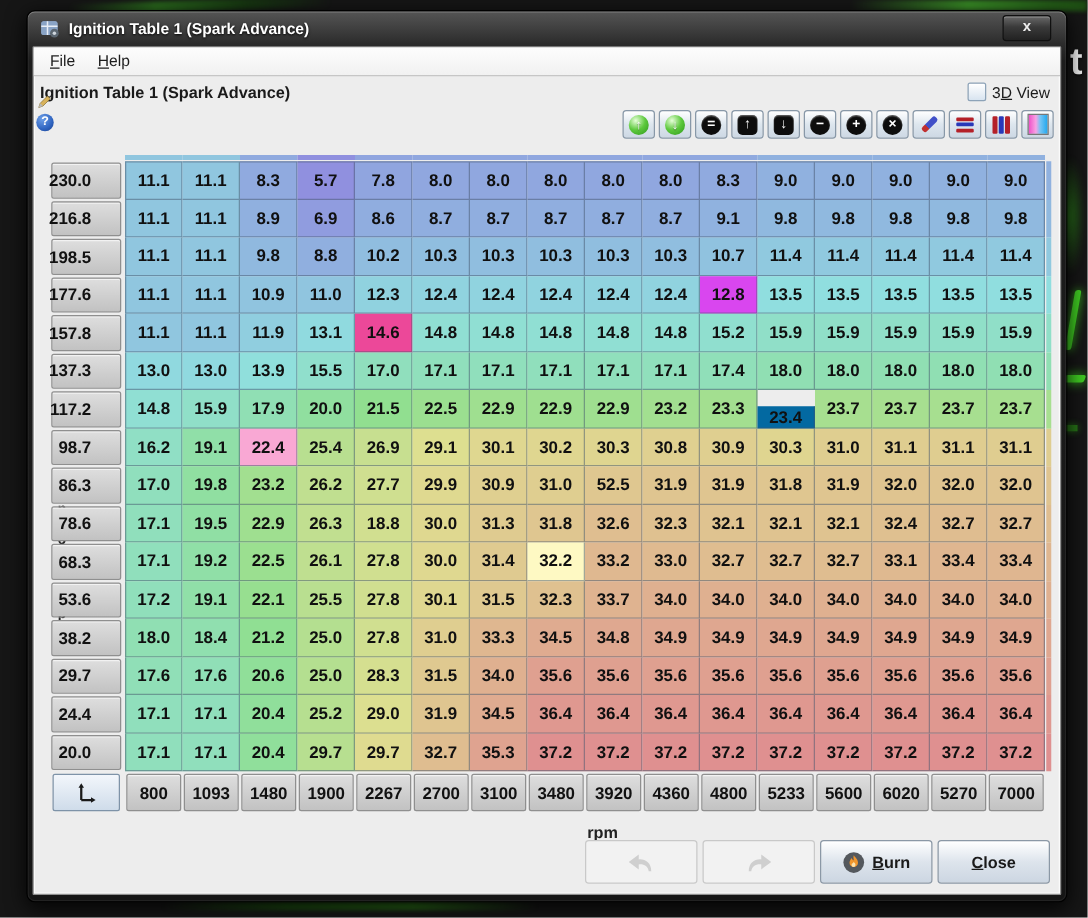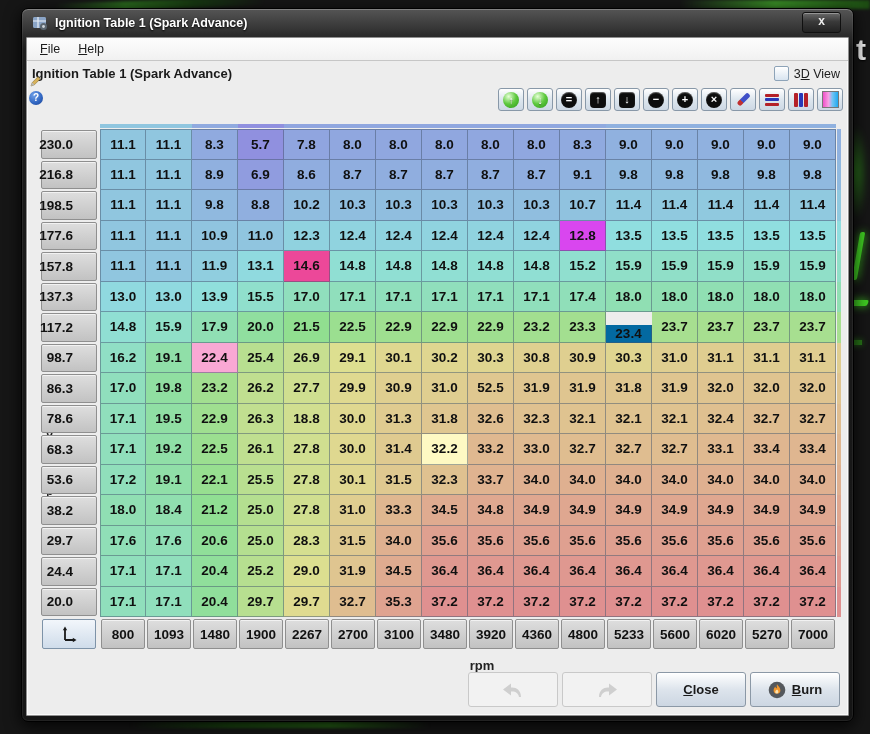--- a/index.html
+++ b/index.html
@@ -582,25 +582,25 @@
         <svg width="26" height="20" viewBox="0 0 26 20">
           <path d="M21 17 C21 10 16 7 11 7.5 L11 3.5 3 9.5 11 15.5 11 11.5 C15 11 18.5 13 19 17 Z" fill="#cfcfcf"></path>
         </svg>
       </div>
       <div class="fbtn dis">
         <svg width="26" height="20" viewBox="0 0 26 20" style="transform:scaleX(-1)">
           <path d="M21 17 C21 10 16 7 11 7.5 L11 3.5 3 9.5 11 15.5 11 11.5 C15 11 18.5 13 19 17 Z" fill="#cfcfcf"></path>
         </svg>
       </div>
       <div class="fbtn">
-        <span><span class="ul">C</span>lose</span>
-      </div>
-      <div class="fbtn">
         <svg width="18" height="18" viewBox="0 0 18 18">
           <circle cx="9" cy="9" r="8.3" fill="#54585d"></circle>
           <path d="M9 3.2 C10.4 5.2 12.4 6.4 12.4 9.2 A3.4 3.4 0 0 1 5.6 9.2 C5.6 7.6 6.6 6.8 7.1 5.4 C7.6 6.4 8.2 6.9 9.1 7.4 C8.9 6 8.5 4.8 9 3.2 Z" fill="#f2962c"></path>
           <path d="M9 8.6 C9.8 9.4 10.4 9.9 10.4 10.9 A1.6 1.6 0 0 1 7.2 10.9 C7.2 9.9 8.4 9.5 9 8.6 Z" fill="#fbe3b0"></path>
         </svg>
         <span><span class="ul">B</span>urn</span>
       </div>
+      <div class="fbtn">
+        <span><span class="ul">C</span>lose</span>
+      </div>
     </div>
   </div>
 </div>
 
 </body></html>

